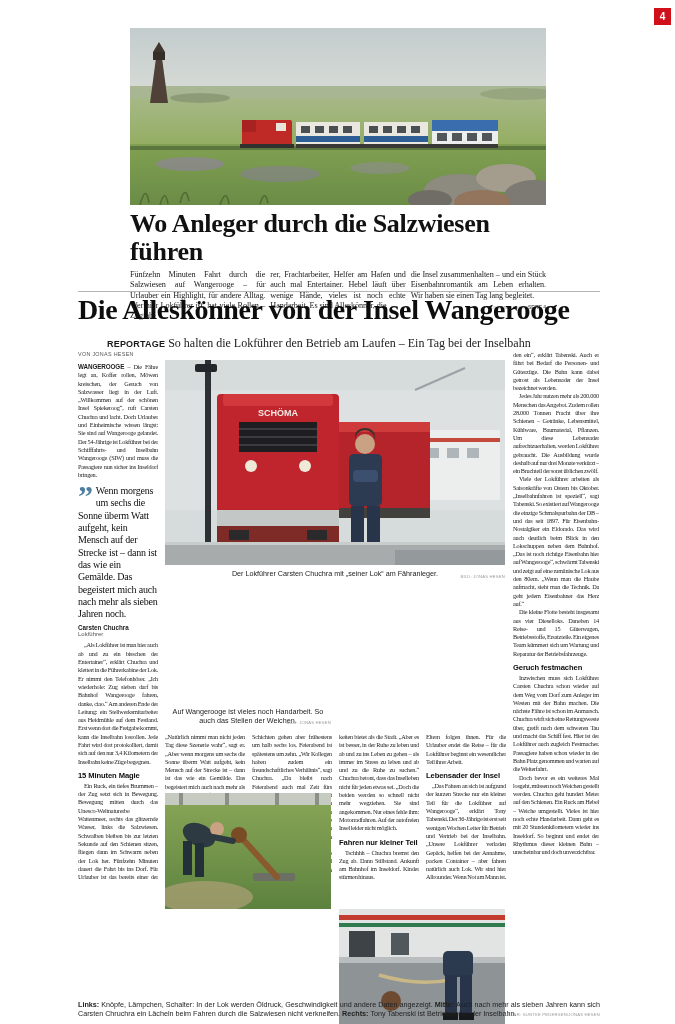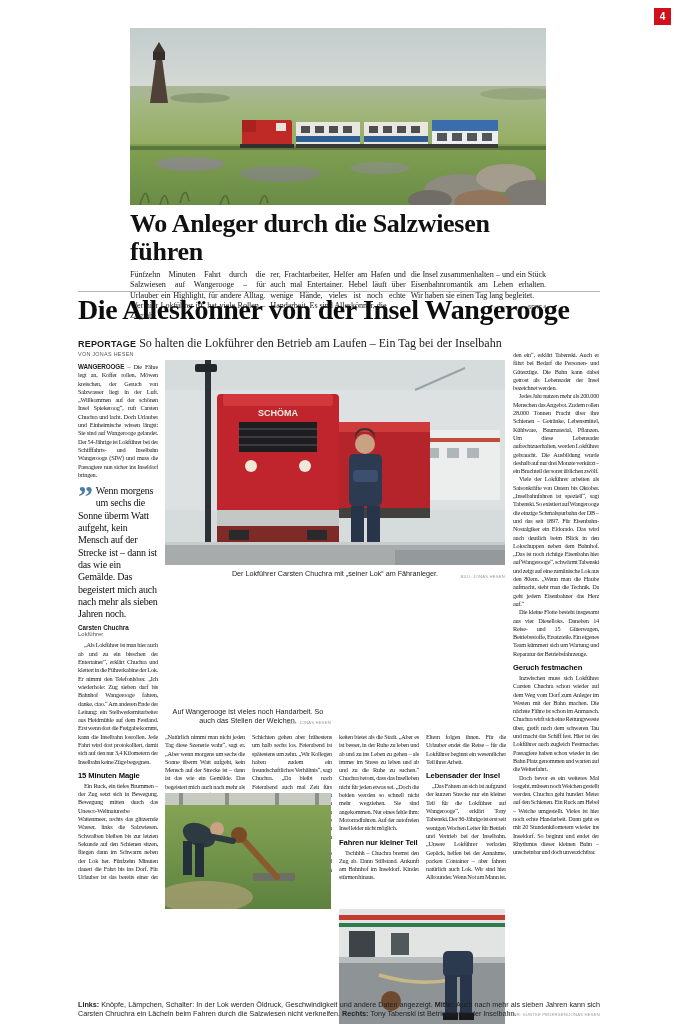--- a/index.html
+++ b/index.html
@@ -20,21 +20,21 @@
   .teaser-body p{flex:1;margin:0;font-size:8.2px;line-height:10.3px;text-align:justify;
     letter-spacing:-0.1px;}
   .teaser-credit{float:right;font:700 5px "Liberation Sans",sans-serif;color:#666;margin-top:3px;}
   .teaser-credit .cr-pre{font-weight:400;color:#999;font-size:4.2px;}
   
   .rule{left:78px;top:291px;width:522px;height:1px;background:#b5b5b5;}
   
   .main-headline{left:78px;top:294px;width:522px;margin:0;font:700 28px/32px "Liberation Serif",serif;
     color:#0d0d0d;letter-spacing:-0.4px;}
   .kicker{left:78px;top:336px;width:522px;font-size:12px;line-height:14px;color:#1a1a1a;}
-  .kicker .kicker-label{font:800 9px "Liberation Sans",sans-serif;letter-spacing:0.2px;}
+  .kicker .kicker-label{font:800 9px "Liberation Sans",sans-serif;letter-spacing:0.2px;margin-left:29px;}
   
   .col{position:absolute;width:80px;overflow:hidden;}
   .col-1{left:78px;top:351px;height:528px;}
   .col-2{left:165px;top:733px;height:146px;}
   .col-3{left:252px;top:733px;height:146px;}
   .col-4{left:339px;top:733px;height:146px;}
   .col-5{left:426px;top:733px;height:146px;}
   .col-6{left:513px;top:351px;width:86px;height:528px;}
   .byline{font:400 5.4px "Liberation Sans",sans-serif;color:#555;letter-spacing:0.3px;
     margin:0 0 6px 0;}

